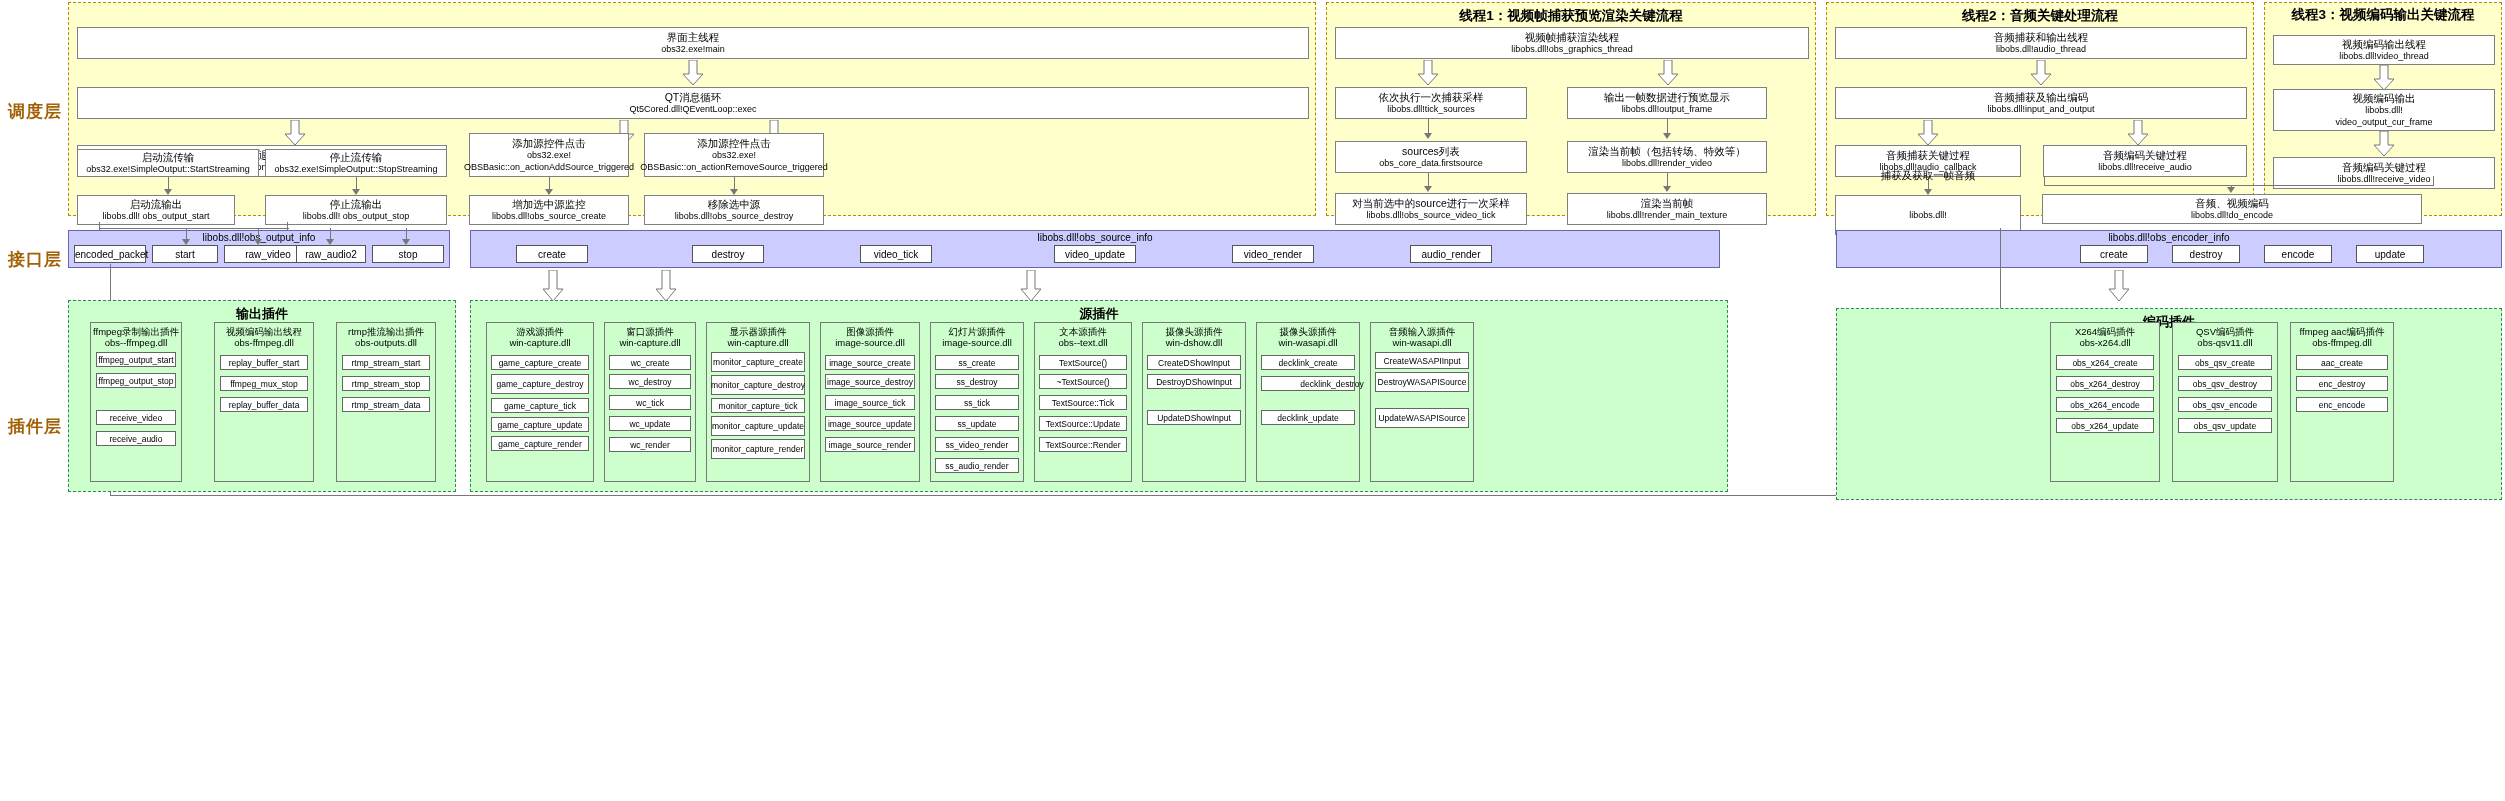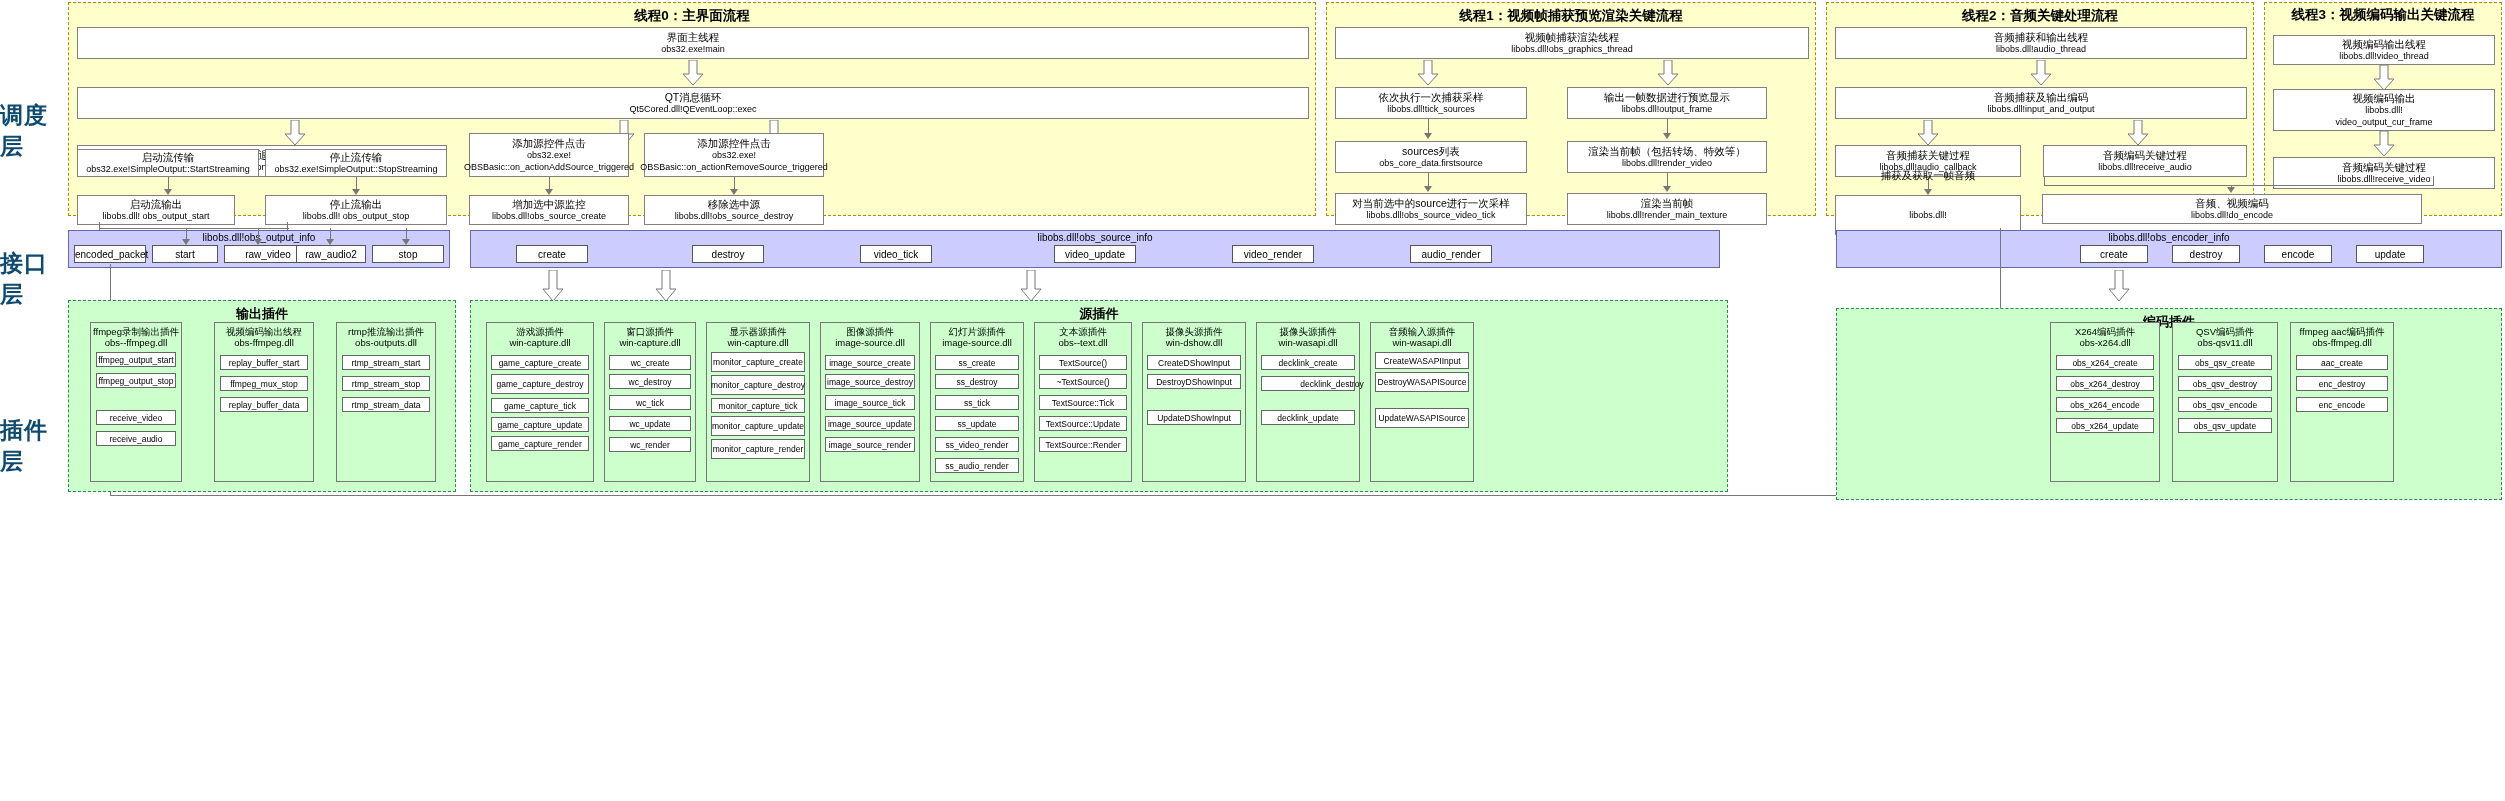--- a/index.html
+++ b/index.html
@@ -8,22 +8,22 @@
     color:#000;
     width:2505px;height:801px;
     overflow:hidden;
     position:relative;
   }
   .canvas{position:relative;width:2505px;height:801px;}
 
   
   .layer-label{
     position:absolute;left:0;width:62px;
-    text-align:left;font-size:23px;font-weight:bold;
-    letter-spacing:1px;color:#0c4a6e;
+    text-align:right;font-size:17px;font-weight:bold;
+    letter-spacing:1px;color:#a16207;
   }
 
   
   .sched-row{position:absolute;left:68px;top:2px;width:2434px;height:214px;}
   .thread-box{
     position:absolute;top:0;height:214px;
     background:#ffffcc;border:1.5px dashed #b8860b;
     box-sizing:border-box;
   }
   .thread-title{
@@ -94,21 +94,20 @@
 
 <div class="canvas">
 
   <div class="layer-label" style="top:100px;">调度层</div>
   <div class="layer-label" style="top:248px;">接口层</div>
   <div class="layer-label" style="top:415px;">插件层</div>
 
   <div class="sched-row">
 
     <div class="thread-box" style="left:0px;width:1248px;">
-      <div class="thread-title">线程0：主界面流程</div>
 
       <div class="node" style="left:8px;top:24px;width:1232px;height:32px;">
         <span class="t1">界面主线程</span>
         <span class="t2">obs32.exe!main</span>
       </div>
 
       <div class="blockarrow" style="left:613px;top:57px;">
         <svg width="22" height="26" viewBox="0 0 22 26">
             <polygon points="7,0 15,0 15,14 21,14 11,25 1,14 7,14" fill="#fff" stroke="#777" stroke-width="1"></polygon>
           </svg>

